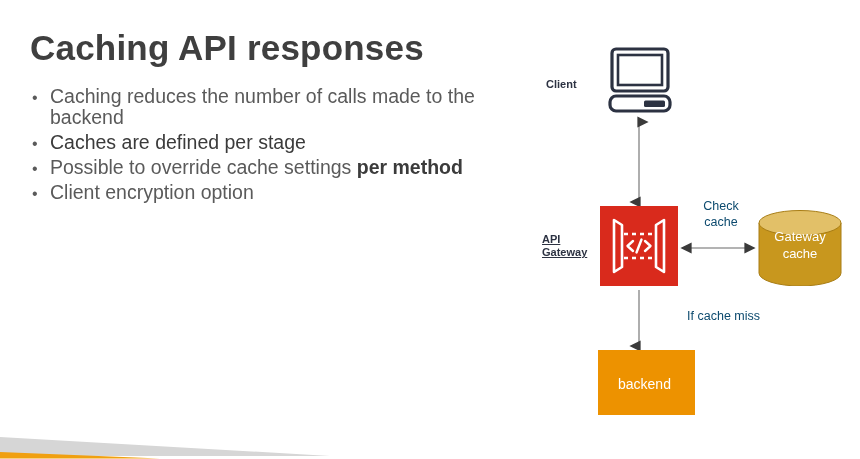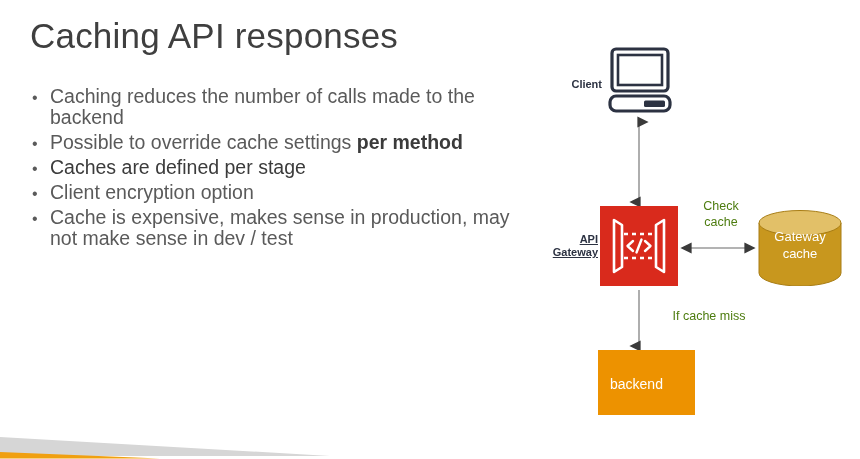--- a/index.html
+++ b/index.html
@@ -11,23 +11,23 @@
   }
   #slide {
     position: relative;
     width: 860px; height: 459px;
     background: #ffffff;
   }
 
   
   #title {
     position: absolute;
-    left: 30px; top: 16px;
+    left: 30px; top: 28px;
     font-size: 35px;
-    font-weight: 400;
+    font-weight: 700;
     color: #3f3f3f;
     letter-spacing: 0.2px;
     white-space: nowrap;
   }
 
   #bullets {
     position: absolute;
     left: 30px; top: 86px;
     width: 500px;
   }
@@ -55,21 +55,21 @@
     position: absolute;
     left: 540px; top: 0;
     width: 320px; height: 430px;
   }
 
   .node-label {
     position: absolute;
     font-size: 11px;
     font-weight: bold;
     color: #2c3242;
-    text-align: right;
+    text-align: left;
     line-height: 13px;
   }
 
   
   #client-icon { position: absolute; left: 68px; top: 47px; width: 64px; height: 66px; }
 
   
   #api-gw-tile {
     position: absolute;
     left: 60px; top: 206px;
@@ -91,55 +91,54 @@
 
   
   #backend-box {
     position: absolute;
     left: 58px; top: 350px;
     width: 97px; height: 65px;
     background: #ed9200;
   }
   #backend-text {
     position: absolute;
-    left: 70px; top: 376px;
+    left: 78px; top: 376px;
     font-size: 14px;
     color: #ffffff;
   }
 
   
   .edge-label {
     position: absolute;
     font-size: 12.5px;
-    color: #4d7c0f;
+    color: #0c4a6e;
     text-align: center;
     line-height: 16px;
   }
   #check-cache-label { left: 148px; top: 198px; width: 66px; }
-  #cache-miss-label  { left: 100px; top: 308px; width: 120px; text-align: center; margin-left: 9px; }
+  #cache-miss-label  { left: 100px; top: 308px; width: 120px; text-align: right; }
 
   
   #arrows { position: absolute; left: 0; top: 0; width: 320px; height: 430px; }
 
   
   #decor { position: absolute; left: 0; bottom: 0; width: 860px; height: 30px; }
 </style>
 </head>
 <body>
 
 <div id="slide">
 
   <div id="title">Caching API responses</div>
 
   <div id="bullets">
     <div class="bullet">Caching reduces the number of calls made to the backend</div>
+    <div class="bullet emph">Caches are defined per stage</div>
     <div class="bullet"><span>Possible to override cache settings </span><span class="strong">per method</span></div>
-    <div class="bullet emph">Caches are defined per stage</div>
     <div class="bullet">Client encryption option</div>
-    <div class="bullet">Cache is expensive, makes sense in production, may not make sense in dev / test</div>
   </div>
 
   <div id="diagram">
 
     <svg id="arrows" viewBox="0 0 320 430">
       <defs>
         <marker id="ahU" markerWidth="7" markerHeight="7" refX="3.5" refY="6" orient="auto">
           <path d="M3.5,0 L7,7 L0,7 Z" fill="#3a3a3a"></path>
         </marker>
         <marker id="ahD" markerWidth="7" markerHeight="7" refX="3.5" refY="1" orient="auto">

